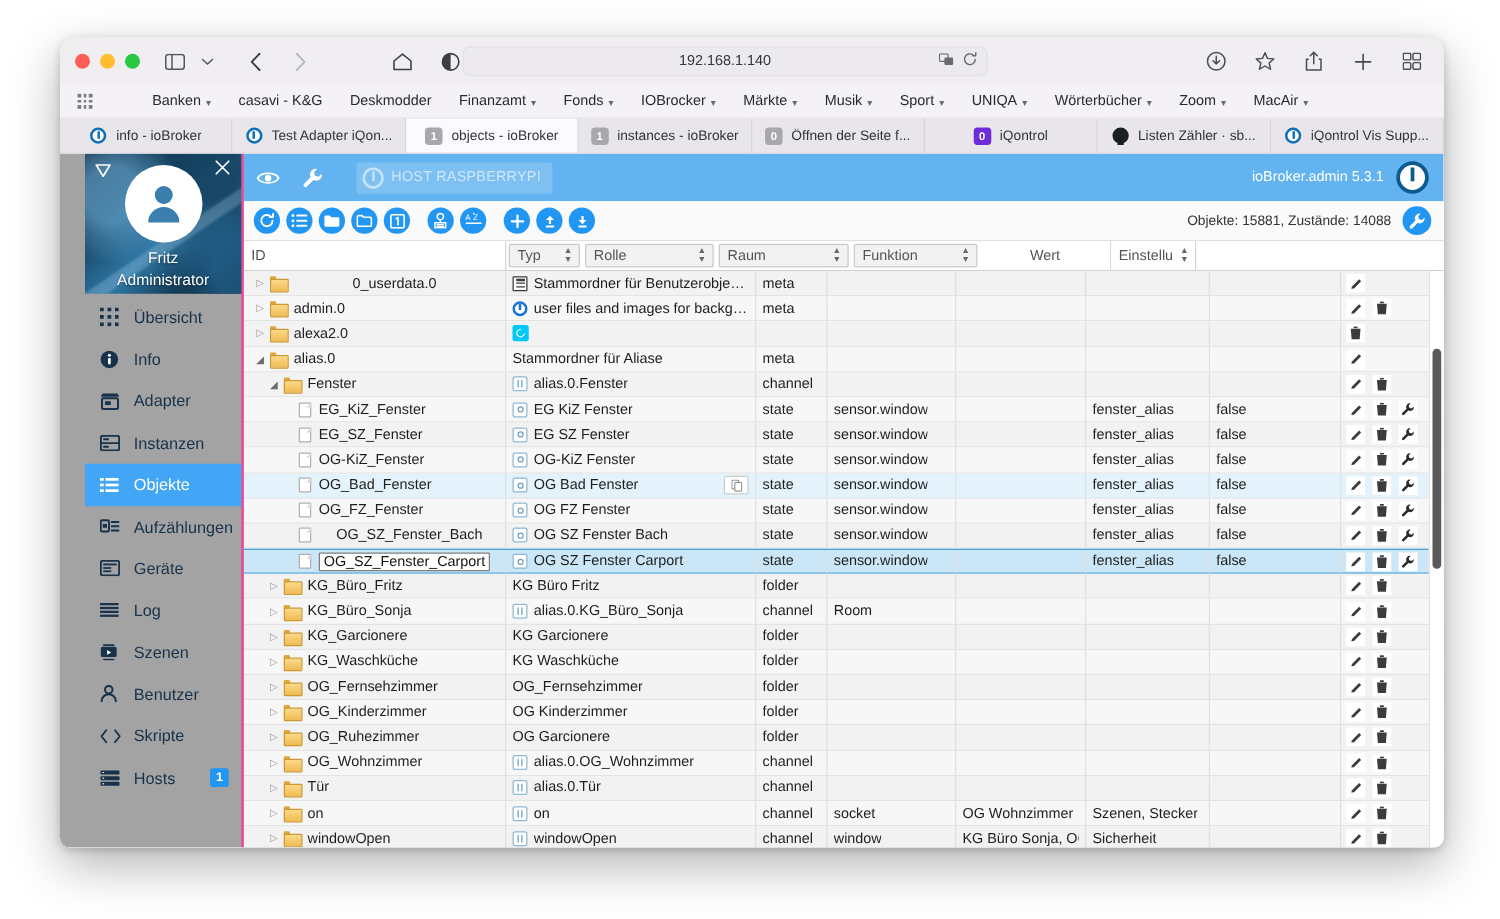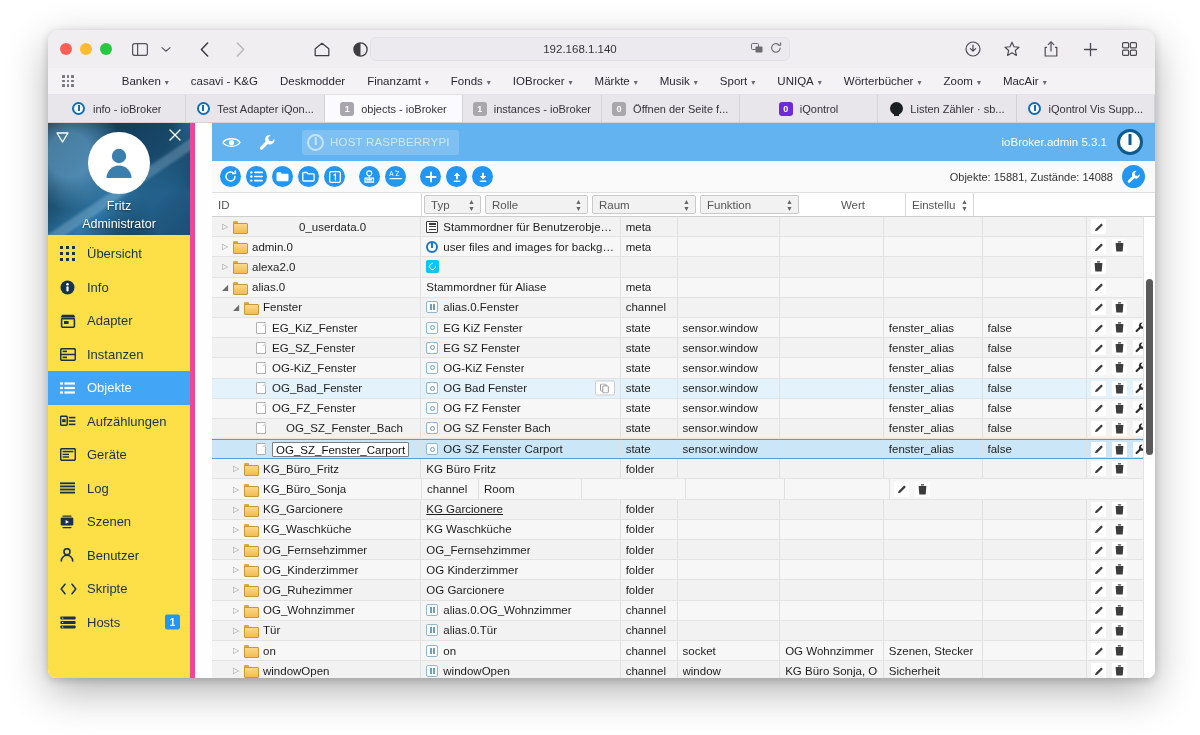--- a/index.html
+++ b/index.html
@@ -134,23 +134,24 @@
     position: relative;
     width: 1107px;
     height: 555px;
     background: #ffffff;
     overflow: hidden;
   }
 
   
   .drawer {
     position:absolute; left:0; top:0; width: 147px; height: 100%;
-    background:#fde047;
-    border-right: 5px solid #ec4899;
+    background:#a3a3a3;
+    border-right: 2px solid #ec4899;
     z-index: 5;
+    padding-left: 20px;
   }
   .drawer-header {
     position:relative;
     height: 112px;
     background: linear-gradient(135deg,#0c2336 0%, #16425f 28%, #2f79a8 55%, #103349 80%, #061623 100%);
     overflow: hidden;
   }
   .drawer-header::before{
     content:""; position:absolute; left:-20px; top:-10px; width:190px; height:150px;
     background:
@@ -197,21 +198,21 @@
   .nav-label { margin-left: 5px; }
   .nav-badge {
     position:absolute; right:10px; top:50%; transform:translateY(-50%);
     background:#2196f3; color:#fff; font-size:10px; font-weight:bold;
     min-width:15px; height:15px; border-radius:2px;
     display:flex; align-items:center; justify-content:center; padding:0 3px;
   }
 
   
   .main {
-    position:absolute; left:164px; top:0; right:0; height:100%;
+    position:absolute; left:147px; top:0; right:0; height:100%;
     background:#fff;
   }
   .app-bar {
     height: 38px;
     background: #62b3f0;
     display:flex; align-items:center;
     padding: 0 10px;
     position:relative;
   }
   .appbar-ico { color:#fff; margin-right: 18px; display:flex; align-items:center;}
@@ -1502,20 +1503,27 @@
                   </span>
                 </div>
               </div>
               <div class="trow alt">
                 <div class="td cid col-id">
                   <span class="ind2"></span>
                   <span class="expander">▷</span>
                   <span class="folder-ico"></span>
                   <span style="margin-left: 3px;">KG_Büro_Sonja</span>
                 </div>
+                <div class="td cname col-name">
+                  <span class="chan-ico">
+                    <b></b>
+                    <b></b>
+                  </span>
+                  <span style="overflow: hidden; text-overflow: ellipsis;">alias.0.KG_Büro_Sonja</span>
+                </div>
                 <div class="td col-typ">
                   <span style="overflow: hidden; text-overflow: clip;">channel</span>
                 </div>
                 <div class="td col-rolle">
                   <span style="overflow: hidden; text-overflow: clip;">Room</span>
                 </div>
                 <div class="td col-raum">
                   <span style="overflow: hidden; text-overflow: clip;"></span>
                 </div>
                 <div class="td col-funktion">
@@ -1539,21 +1547,21 @@
                 </div>
               </div>
               <div class="trow">
                 <div class="td cid col-id">
                   <span class="ind2"></span>
                   <span class="expander">▷</span>
                   <span class="folder-ico"></span>
                   <span style="margin-left: 3px;">KG_Garcionere</span>
                 </div>
                 <div class="td cname col-name">
-                  <span style="overflow: hidden; text-overflow: ellipsis; text-decoration: underline;">KG Garcionere</span>
+                  <span style="overflow: hidden; text-overflow: ellipsis;">KG Garcionere</span>
                 </div>
                 <div class="td col-typ">
                   <span style="overflow: hidden; text-overflow: clip;">folder</span>
                 </div>
                 <div class="td col-rolle">
                   <span style="overflow: hidden; text-overflow: clip;"></span>
                 </div>
                 <div class="td col-raum">
                   <span style="overflow: hidden; text-overflow: clip;"></span>
                 </div>

